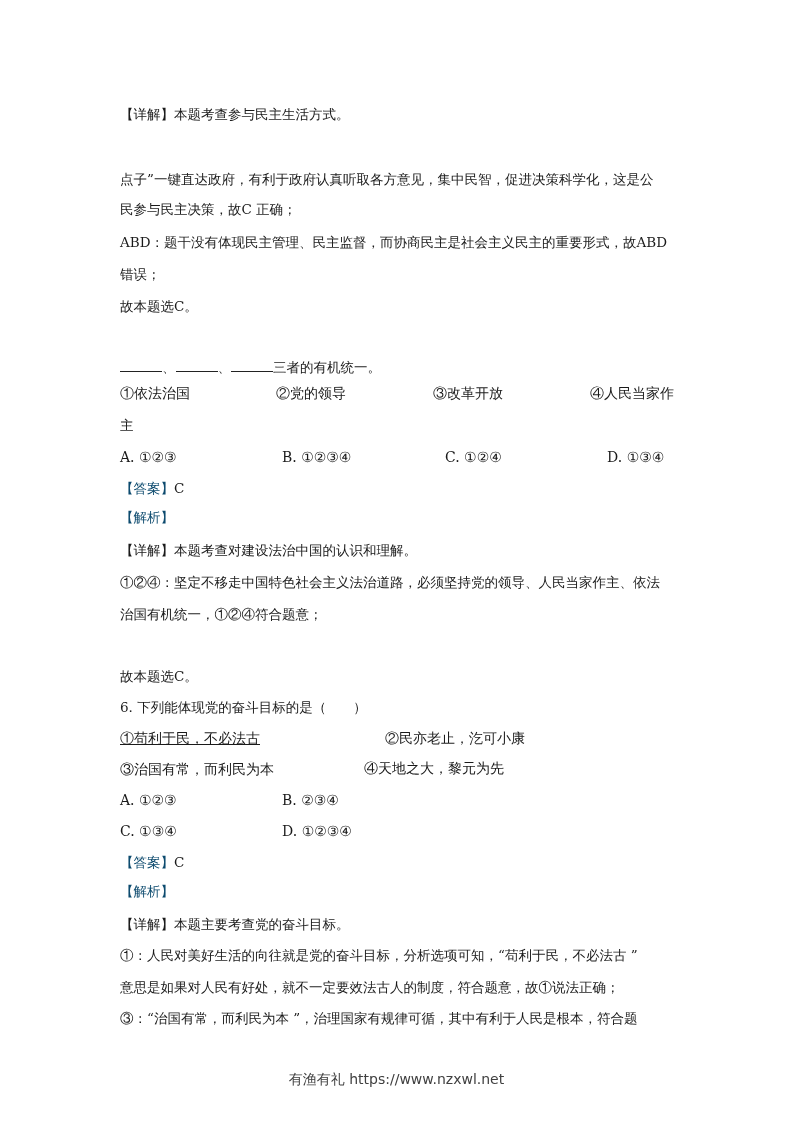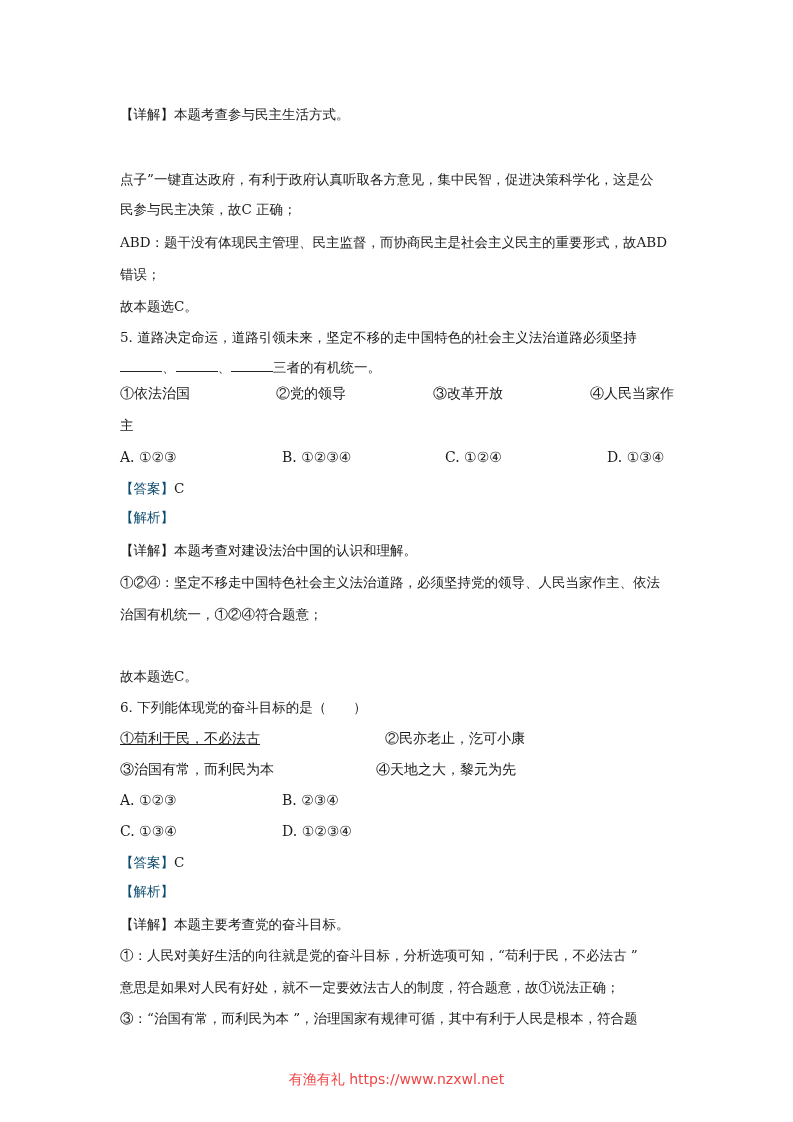--- a/index.html
+++ b/index.html
@@ -4,37 +4,36 @@
   <style>
     html, body { margin: 0; padding: 0; background: #ffffff; }
     body { width: 793px; height: 1122px; position: relative; overflow: hidden;
            font-family: "DejaVu Serif", "Liberation Serif", serif; color: #1a1a1a; }
     .page { position: absolute; left: 0; top: 0; width: 793px; height: 986px; }
     .line { position: absolute; left: 120px; font-size: 13.5px; line-height: 18px; white-space: nowrap; }
     .label-blue { color: #0c4a6e; font-family: Liberation Mono, monospace; }
     .blank { display: inline-block; width: 42px; border-bottom: 1px solid #222; height: 12px; vertical-align: baseline; }
     .opt { position: absolute; font-size: 14px; line-height: 18px; white-space: nowrap; }
     .footer { position: absolute; top: 1071px; left: 0; width: 793px; text-align: center;
-              font-family: "DejaVu Sans", "Liberation Sans", sans-serif; font-size: 14px; color: #ef4444; }
+              font-family: "DejaVu Sans", "Liberation Sans", sans-serif; font-size: 14px; color: #404040; }
   </style>
 </head>
 <body>
 
 <div class="page">
 
   <div class="line" style="top:105px;">
     <span>【详解】</span><span>本题考查参与民主生活方式。</span>
   </div>
   <div class="line" style="top:170px;">点子”一键直达政府，有利于政府认真听取各方意见，集中民智，促进决策科学化，这是公</div>
   <div class="line" style="top:200px;">民参与民主决策，故C 正确；</div>
   <div class="line" style="top:233px;">ABD：题干没有体现民主管理、民主监督，而协商民主是社会主义民主的重要形式，故ABD</div>
   <div class="line" style="top:265px;">错误；</div>
   <div class="line" style="top:297px;">故本题选C。</div>
 
-  <div class="line" style="top:328px;">5. 道路决定命运，道路引领未来，坚定不移的走中国特色的社会主义法治道路必须坚持</div>
   <div class="line" style="top:358px;">
     <span class="blank"></span><span>、</span><span class="blank"></span><span>、</span><span class="blank"></span><span>三者的有机统一。</span>
   </div>
   <div class="opt" style="top:384px; left:120px;">①依法治国</div>
   <div class="opt" style="top:384px; left:276px;">②党的领导</div>
   <div class="opt" style="top:384px; left:433px;">③改革开放</div>
   <div class="opt" style="top:384px; left:590px;">④人民当家作</div>
   <div class="line" style="top:416px;">主</div>
   <div class="opt" style="top:448px; left:120px;">A. ①②③</div>
   <div class="opt" style="top:448px; left:282px;">B. ①②③④</div>
@@ -49,21 +48,21 @@
     <span>【详解】</span><span>本题考查对建设法治中国的认识和理解。</span>
   </div>
   <div class="line" style="top:573px;">①②④：坚定不移走中国特色社会主义法治道路，必须坚持党的领导、人民当家作主、依法</div>
   <div class="line" style="top:605px;">治国有机统一，①②④符合题意；</div>
   <div class="line" style="top:667px;">故本题选C。</div>
 
   <div class="line" style="top:698px;">6. 下列能体现党的奋斗目标的是（　　）</div>
   <div class="opt" style="top:729px; left:120px;text-decoration:underline;">①苟利于民，不必法古</div>
   <div class="opt" style="top:729px; left:385px;">②民亦老止，汔可小康</div>
   <div class="opt" style="top:760px; left:120px;">③治国有常，而利民为本</div>
-  <div class="opt" style="top:760px; left:376px;">④天地之大，黎元为先</div>
+  <div class="opt" style="top:760px; left:364px;font-family:Liberation Mono, monospace;">④天地之大，黎元为先</div>
   <div class="opt" style="top:791px; left:120px;">A. ①②③</div>
   <div class="opt" style="top:791px; left:282px;">B. ②③④</div>
   <div class="opt" style="top:822px; left:120px;">C. ①③④</div>
   <div class="opt" style="top:822px; left:282px;">D. ①②③④</div>
 
   <div class="line" style="top:853px;">
     <span class="label-blue">【答案】</span><span>C</span>
   </div>
   <div class="line label-blue" style="top:884px;">【解析】</div>
   <div class="line" style="top:915px;">

